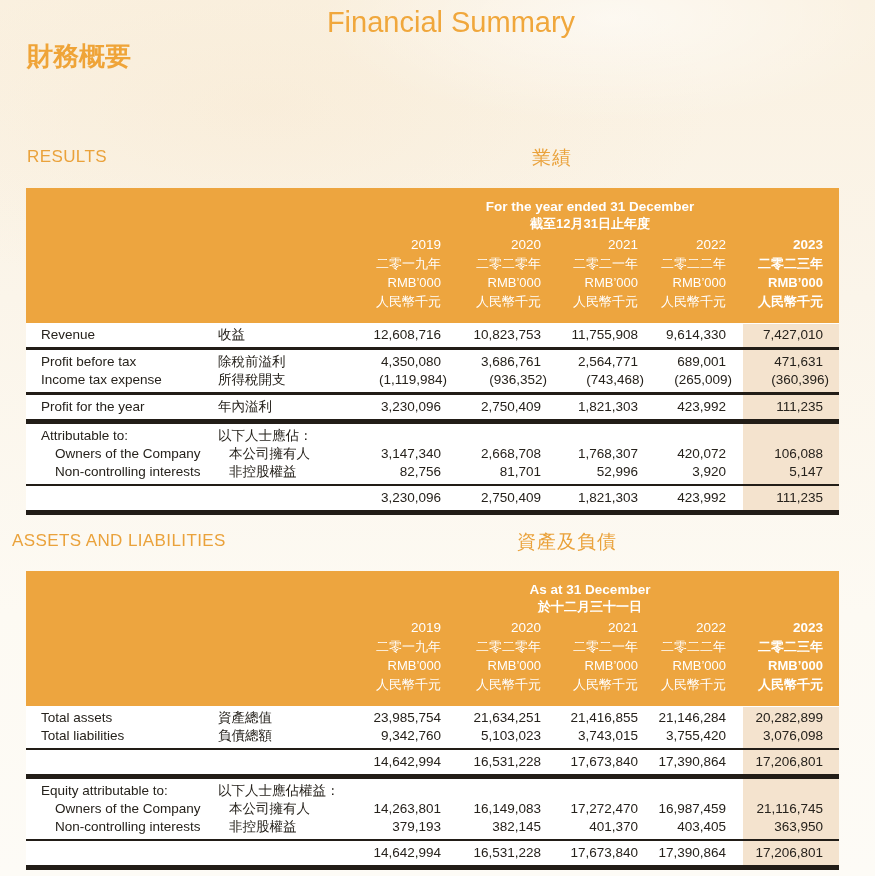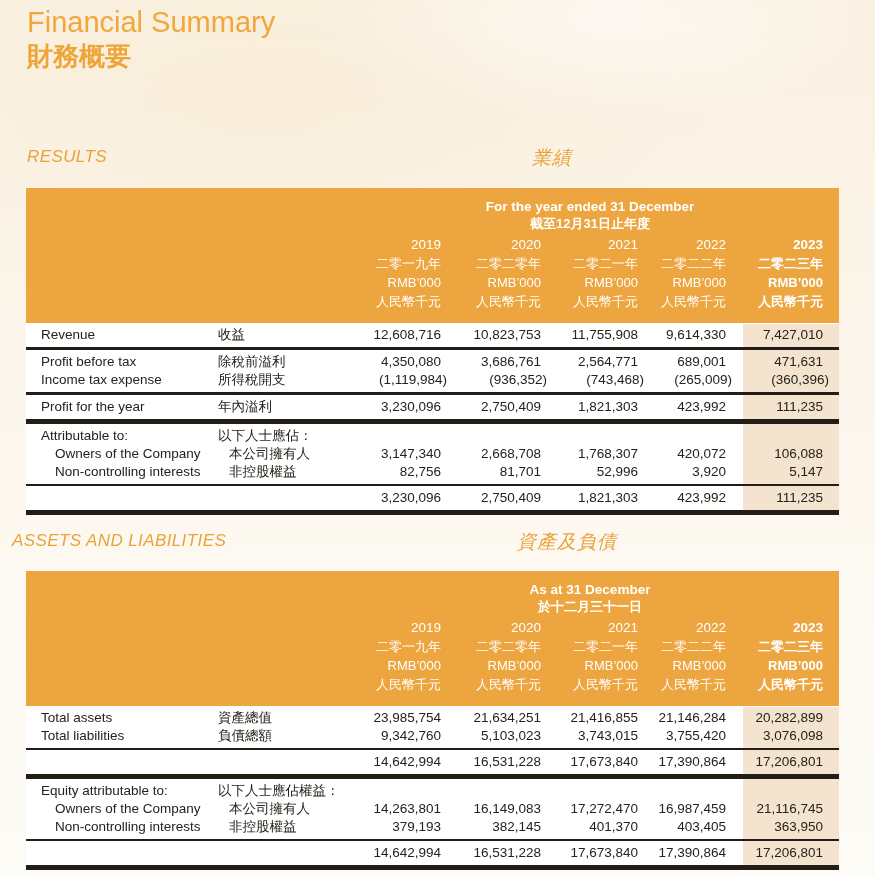--- a/index.html
+++ b/index.html
@@ -10,24 +10,24 @@
     overflow:hidden;
     font-family:"Liberation Sans", sans-serif;
     color:#26221c;
     background:
       radial-gradient(ellipse 420px 150px at 70% 2%, rgba(255,255,255,0.55), rgba(255,255,255,0) 70%),
       radial-gradient(ellipse 600px 260px at 30% 12%, rgba(246,228,200,0.35), rgba(255,255,255,0) 75%),
       linear-gradient(180deg, #FAF1E1 0%, #FBF5EA 34%, #FDFAF3 70%, #FDFBF6 100%);
   }
   
   .title-block { padding:5px 0 0 27px; }
-  .title-en { font-size:29px; line-height:35px; font-weight:400; color:#F0A73C; }
+  .title-en { font-size:29px; line-height:35px; font-weight:400; color:#F0A73C;text-align:center; }
   .title-zh { font-size:26px; line-height:33px; font-weight:bold; color:#EFA438; }
   
-  .sec-heading { position:relative; margin-left:27px; height:22px; font-size:17px; letter-spacing:0.4px; color:#EAA23B;font-style:italic; }
+  .sec-heading { position:relative; margin-left:27px; height:22px; font-size:17px; letter-spacing:0.4px; color:#EAA23B; }
   .sec-heading.first { margin-top:74px; }
   .sec-heading.second { margin-top:16px;margin-left:12px; }
   .sec-h-en { position:absolute; left:0; top:0; }
   .sec-h-zh { position:absolute; left:505px; top:-2px; font-size:19px; letter-spacing:1px; }
   
   .fin-table { position:relative; margin:19px 0 0 26px; width:813px; background:#ffffff; }
   .fin-table.second { margin-top:18px; }
   .hl-col { position:absolute; left:717px; width:96px; top:136px; bottom:0; background:#F4E3CE; z-index:1; }
   .band { position:relative; z-index:2; background:#EDA53F; color:#fff; padding:11px 0 12px 0; }
   .band-period { margin-left:315px; width:498px; text-align:center; font-weight:bold; }

